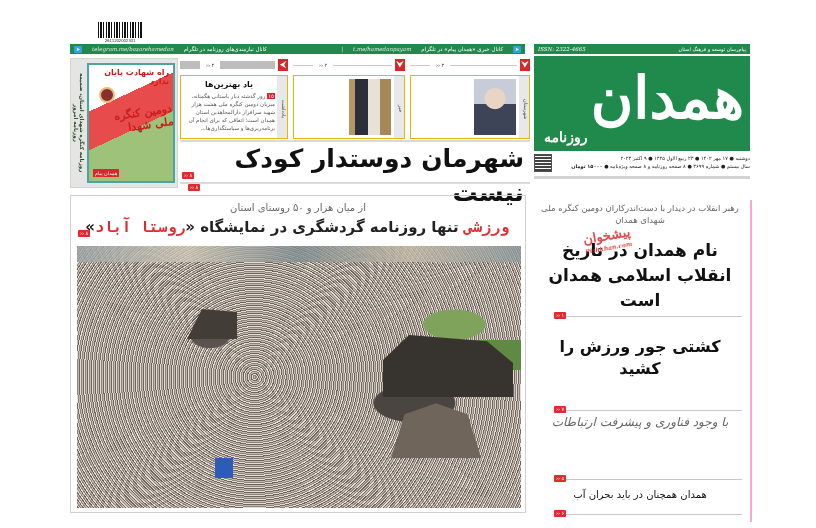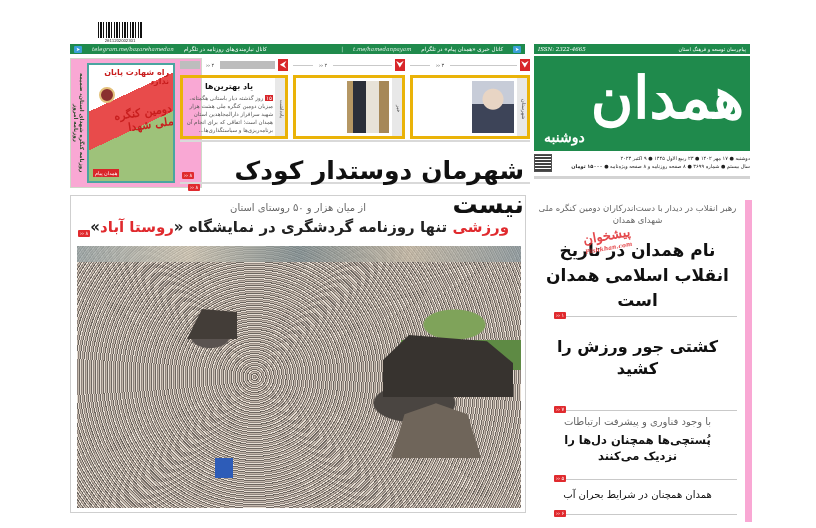--- a/index.html
+++ b/index.html
@@ -35,75 +35,75 @@
   .mh-meta .price { font-weight: bold; }
   .mh-divider { margin-top: 4px; height: 3px; background: #d3d3d3; }
 
   
   .teaser-row { left: 180px; top: 58px; width: 350px; height: 84px; }
   .teaser { position: absolute; top: 0; height: 84px; }
   .teaser .head { height: 14px; display: flex; align-items: center; gap: 3px; }
   .teaser .arrow { width: 10px; height: 12px; background: #d8262a; color: #fff; font-size: 8px; line-height: 12px; text-align: center; font-weight: bold; }
   .teaser .rule { flex: 1; height: 1px; background: #c9c9c9; position: relative; }
   .teaser .pg { font-size: 5px; color: #444; padding: 0 3px; background: #fff; }
-  .teaser .body { position: absolute; top: 17px; left: 0; right: 0; height: 64px; border: 3px solid #eab308; display: flex; }
+  .teaser .body { position: absolute; top: 17px; left: 0; right: 0; height: 64px; border: 1px solid #eab308; display: flex; }
   .teaser .side-label { width: 10px; background: #e8e8e8; writing-mode: vertical-rl; font-size: 5px; color: #444; text-align: center; padding-top: 4px; }
   .teaser .photo { width: 42px; margin: 3px; }
   .teaser .txt { flex: 1; font-size: 8px; line-height: 11px; font-weight: bold; padding: 3px 2px; color: #111; }
 
   .photo-man1 { background: radial-gradient(circle at 50% 35%, #e8d5c4 0 10px, transparent 11px), linear-gradient(#c7ccd8 0 45%, #3d4458 45% 100%); }
   .photo-men2 { background: linear-gradient(90deg, #b59764 0 15%, #2b2f3a 15% 45%, #e7e2d8 45% 75%, #a68858 75% 100%); }
 
   .teaser.t3 { right: 0; width: 120px; }
   .teaser.t2 { right: 125px; width: 112px; }
   .teaser.t1 { right: 242px; width: 108px; }
   .teaser.t1 .arrow { background: #d8262a; }
   .teaser.t1 .head .rule { background: #bdbdbd; height: 8px; }
   .teaser.t1 .txt { font-weight: normal; font-size: 5.5px; line-height: 8px; color: #555; }
   .teaser.t1 .txt .ttl { display: block; font-weight: bold; font-size: 8px; line-height: 11px; color: #111; text-align: center; margin-bottom: 2px; }
   .teaser.t1 .txt .num { background: #d8262a; color: #fff; padding: 0 1px; }
 
   
-  .poster { left: 70px; top: 58px; width: 132px; height: 130px; border: 1px solid #cfd8c8; background: #f9a8d4; }
+  .poster { left: 70px; top: 58px; width: 108px; height: 130px; border: 1px solid #cfd8c8; background: #e5e5e5; }
   .poster .vert { position: absolute; left: 2px; top: 4px; width: 12px; height: 120px; writing-mode: vertical-rl; font-size: 5.5px; color: #2a4a2a; text-align: center; font-weight: bold; }
   .poster .art { position: absolute; left: 16px; top: 4px; width: 88px; height: 120px; border: 2px solid #4aa5a0; overflow: hidden;
         background: linear-gradient(155deg, #ffffff 0 30%, #e84b4b 30% 55%, #9ec27a 55% 100%); }
   .poster .art .slogan { position: absolute; top: 3px; right: 4px; font-size: 8px; font-weight: bold; color: #c81e1e; }
   .poster .art .logo { position: absolute; top: 22px; left: 10px; width: 16px; height: 16px; border-radius: 50%; background: #8a2f2f; border: 2px solid #e3c07a; }
   .poster .art .congress { position: absolute; top: 42px; left: 10px; font-size: 11px; font-weight: bold; color: #c81e1e; font-family: "DejaVu Serif", serif; transform: rotate(-8deg); }
   .poster .art .tag { position: absolute; bottom: 4px; left: 4px; background: #d8262a; color: #fff; font-size: 5px; padding: 1px 2px; }
 
   
   .headline-bar { left: 180px; top: 140px; width: 350px; height: 44px; border-top: 2px solid #d9d9d9; border-bottom: 2px solid #d9d9d9; }
-  .headline-bar .txt { position: absolute; right: 6px; top: 12px; font-size: 25px; font-weight: bold; color: #111; line-height: 34px; }
+  .headline-bar .txt { position: absolute; right: 6px; top: 0; font-size: 25px; font-weight: bold; color: #111; line-height: 34px; }
   .page-tag { display: inline-block; background: #e02a2e; color: #fff; font-size: 5px; line-height: 7px; padding: 0 2px; border-radius: 1px; }
   .headline-bar .page-tag { position: absolute; left: 2px; bottom: 3px; }
 
   
   .feature { left: 70px; top: 195px; width: 456px; height: 318px; border: 1px solid #cfcfcf; }
   .feature .kicker { position: absolute; top: 6px; left: 0; right: 0; text-align: center; font-size: 10px; color: #666; }
   .feature .title { position: absolute; top: 22px; right: 16px; font-size: 15px; font-weight: bold; color: #222; white-space: nowrap; }
-  .feature .title .red { color: #e02a2e; }
+  .feature .title .red { color: #e02a2e; font-family: Liberation Mono, monospace; }
   .feature .page-tag { position: absolute; left: 7px; top: 34px; }
   .feature .photo-main { position: absolute; left: 6px; top: 50px; width: 444px; height: 262px; overflow: hidden;
         background:
           radial-gradient(ellipse at 76% 60%, #4a4541 0 40px, transparent 42px),
           radial-gradient(ellipse at 30% 35%, #5a5350 0 18px, transparent 20px),
           radial-gradient(ellipse at 85% 30%, #7fa35a 0 30px, transparent 32px),
           repeating-radial-gradient(circle at 40% 50%, #c4b8ac 0 1px, #8f847d 1px 2px, #e6ddd2 2px 3px, #6d6660 3px 4px),
           #b9b0a6; }
   .photo-main .tent1 { position: absolute; right: 8px; top: 34%; width: 130px; height: 62px; background: #37332f; clip-path: polygon(0 40%, 20% 0, 80% 10%, 100% 45%, 100% 100%, 0 100%); }
   .photo-main .tent2 { position: absolute; right: 40px; top: 60%; width: 90px; height: 55px; background: #6f655a; clip-path: polygon(0 100%, 15% 20%, 50% 0, 85% 20%, 100% 100%); }
   .photo-main .tent3 { position: absolute; left: 110px; top: 24%; width: 50px; height: 30px; background: #433d38; clip-path: polygon(0 100%, 30% 0, 100% 10%, 100% 100%); }
   .photo-main .hedge { position: absolute; right: 0; top: 36%; width: 120px; height: 30px; background: #5e8a44; }
   .photo-main .bin { position: absolute; left: 138px; bottom: 30px; width: 18px; height: 20px; background: #2d5cb8; }
   .photo-main .top-band { position: absolute; left: 0; right: 0; top: 0; height: 16px; background: linear-gradient(90deg, #9aa6a8, #d0c8b6, #7f8e92, #c6bba8, #8c9aa0); opacity: 0.8; }
 
   
-  .right-col { left: 534px; top: 200px; width: 218px; height: 322px; border-right: 7px solid #f9a8d4; }
+  .right-col { left: 534px; top: 200px; width: 218px; height: 322px; border-right: 2px solid #f9a8d4; }
   .rc-item { position: absolute; left: 4px; right: 8px; text-align: center; }
   .rc-kicker { font-size: 8.5px; color: #666; line-height: 12px; }
   .rc-title { font-weight: bold; color: #111; }
   .rc-sep { position: absolute; left: 20px; right: 8px; height: 1px; background: #c9c9c9; }
   .rc-sep .page-tag { position: absolute; left: 0; top: -4px; }
   .watermark { position: absolute; left: 50px; top: 30px; color: #e02a2e; font-family: "DejaVu Serif", serif; font-size: 13px; font-weight: bold; opacity: 0.85; transform: rotate(-10deg); line-height: 12px; pointer-events: none; }
   .watermark small { display: block; font-size: 6px; font-style: italic; }
 </style>
 </head>
 <body>
@@ -124,21 +124,21 @@
   <span class="tg-icon">➤</span>
 </div>
 
 <div class="abs masthead">
   <div class="mh-top">
     <span>پیام‌رسان توسعه و فرهنگ استان</span>
     <span class="issn">ISSN: 2322-4665</span>
   </div>
   <div class="mh-logo">
     <span class="title">همدان پیام</span>
-    <span class="sub">دوشنبه</span>
+    <span class="sub">روزنامه</span>
   </div>
   <div class="mh-meta">
     <div class="lines">
       <div>دوشنبه ● ۱۷ مهر ۱۴۰۲ ● ۲۳ ربیع الاول ۱۴۴۵ ● ۹ اکتبر ۲۰۲۳</div>
       <div>
         <span>سال بیستم ● شماره ۳۶۹۹ ● ۸ صفحه روزنامه و ۸ صفحه ویژه‌نامه ●</span>
         <span class="price">۱۵۰۰۰ تومان</span>
       </div>
     </div>
     <div class="qr"></div>
@@ -239,26 +239,25 @@
   </div>
 
   <div class="rc-item" style="top:124px;">
     <div class="rc-title" style="font-size:16px; line-height:22px; margin-top:12px; padding: 0 18px;">کشتی جور ورزش را کشید</div>
   </div>
   <div class="rc-sep" style="top:210px;">
     <span class="page-tag">۷ ‹‹</span>
   </div>
 
   <div class="rc-item" style="top:216px;">
-    <div class="rc-kicker" style="font-size:10px;">با وجود فناوری و پیشرفت ارتباطات</div>
-    <div class="rc-title" style="font-size:11.5px; line-height:16px; margin-top:4px; padding:0 22px;">پُستچی‌ها همچنان دل‌ها را نزدیک می‌کنند</div>
+    <div class="rc-kicker" style="font-size:12px;font-style:italic;">با وجود فناوری و پیشرفت ارتباطات</div>
   </div>
   <div class="rc-sep" style="top:279px;">
     <span class="page-tag">۵ ‹‹</span>
   </div>
 
   <div class="rc-item" style="top:288px;">
-    <div class="rc-title" style="font-size:10px; line-height:14px; font-weight:normal;">همدان همچنان در شرایط بحران آب</div>
+    <div class="rc-title" style="font-size:10px; line-height:14px; font-weight:normal;">همدان همچنان در باید بحران آب</div>
   </div>
   <div class="rc-sep" style="top:314px;">
     <span class="page-tag">۶ ‹‹</span>
   </div>
 </div>
 
 </body></html>

